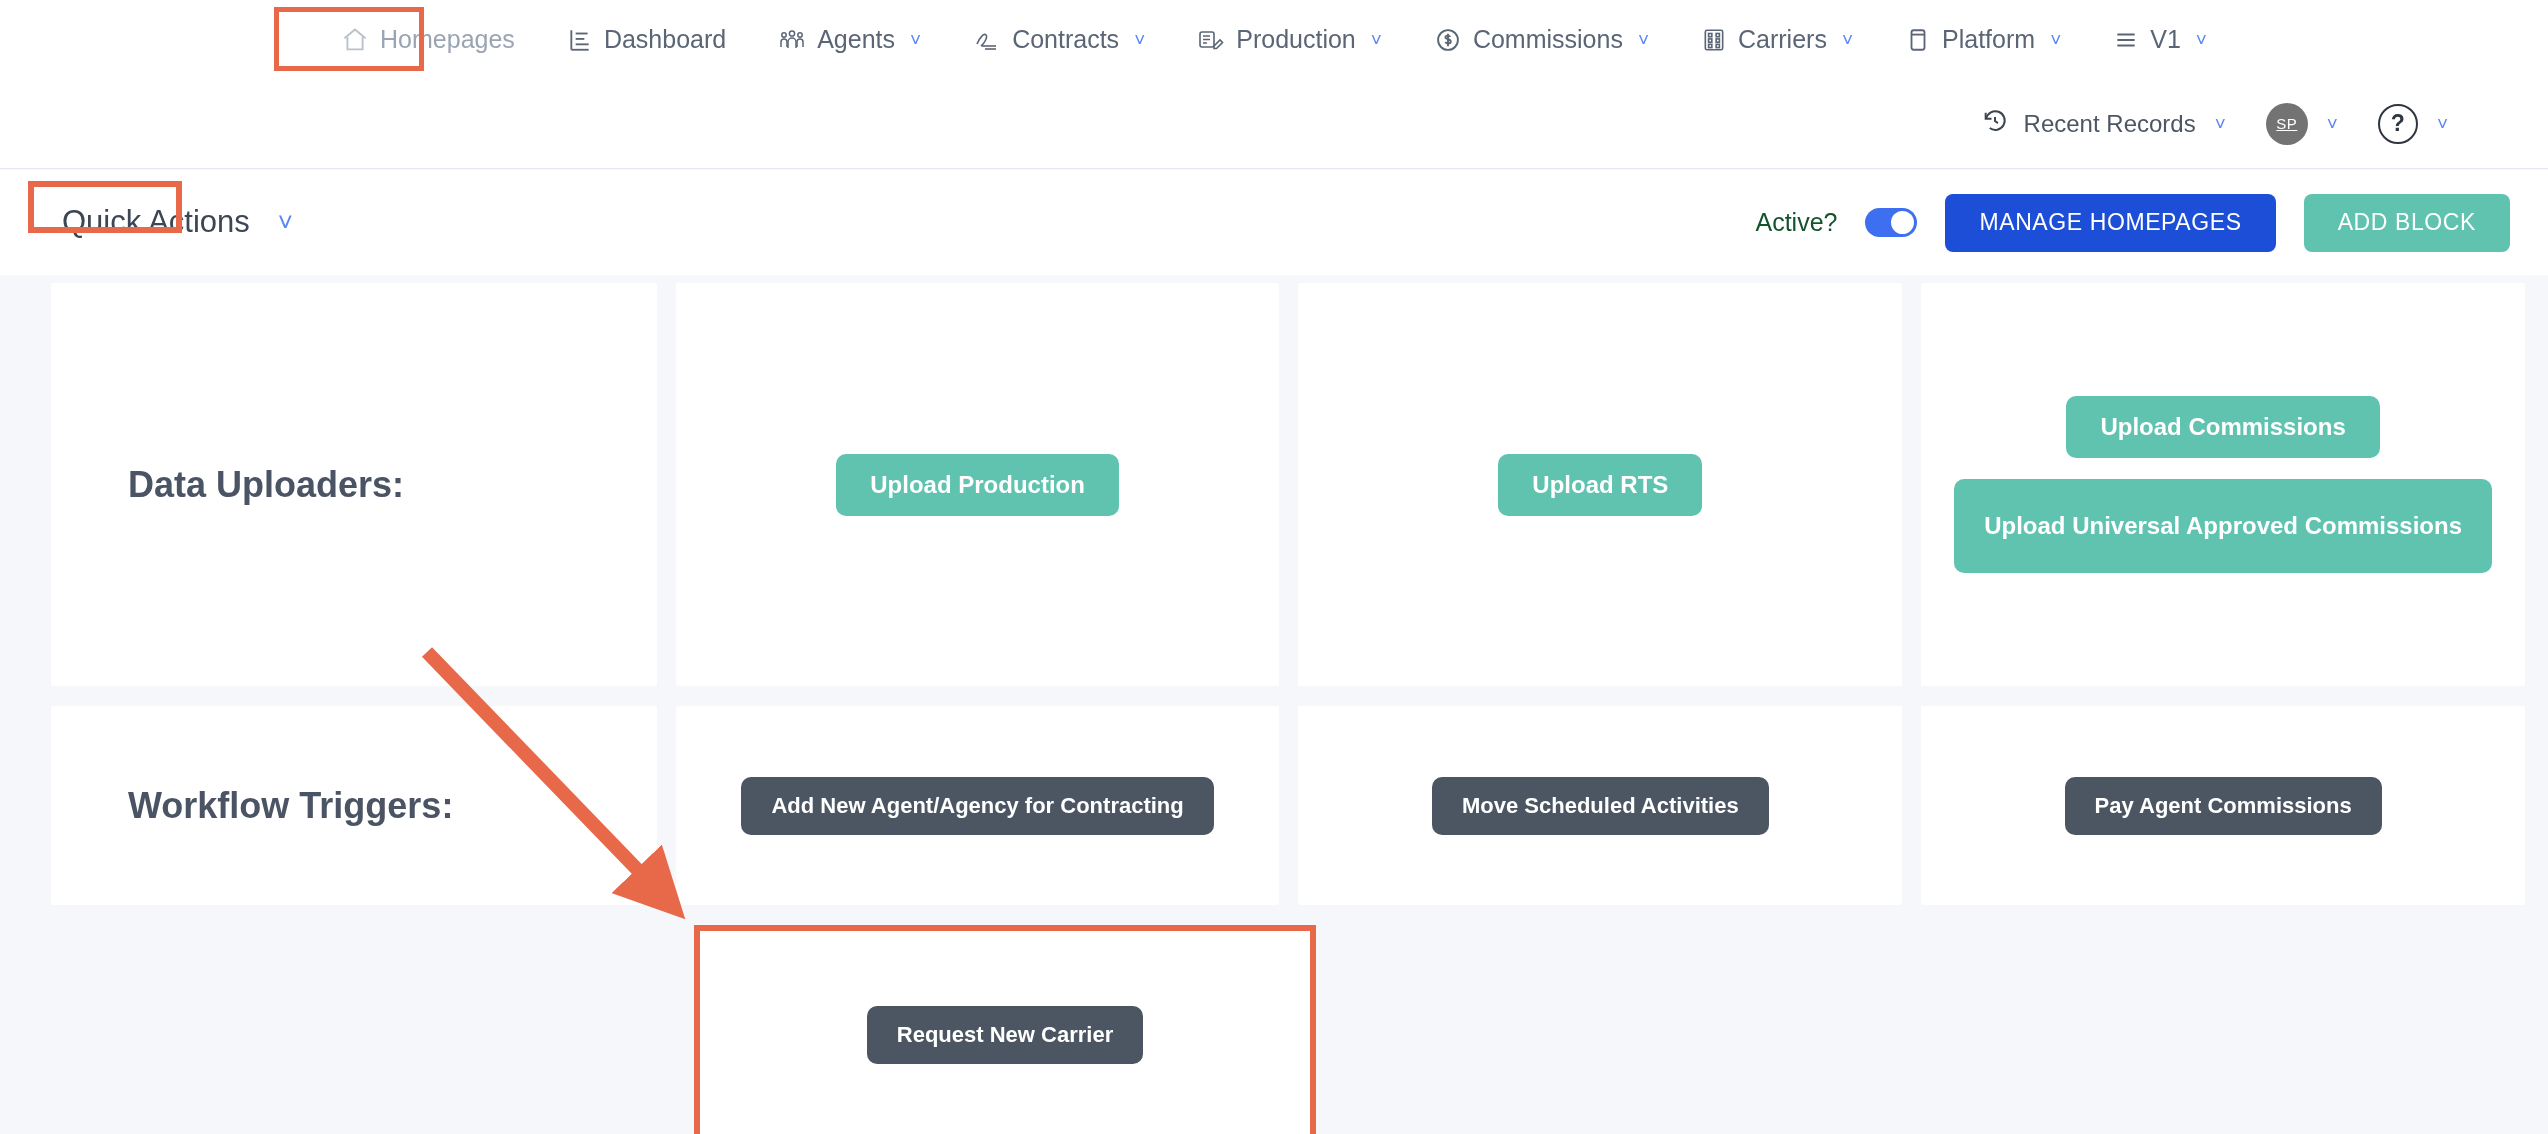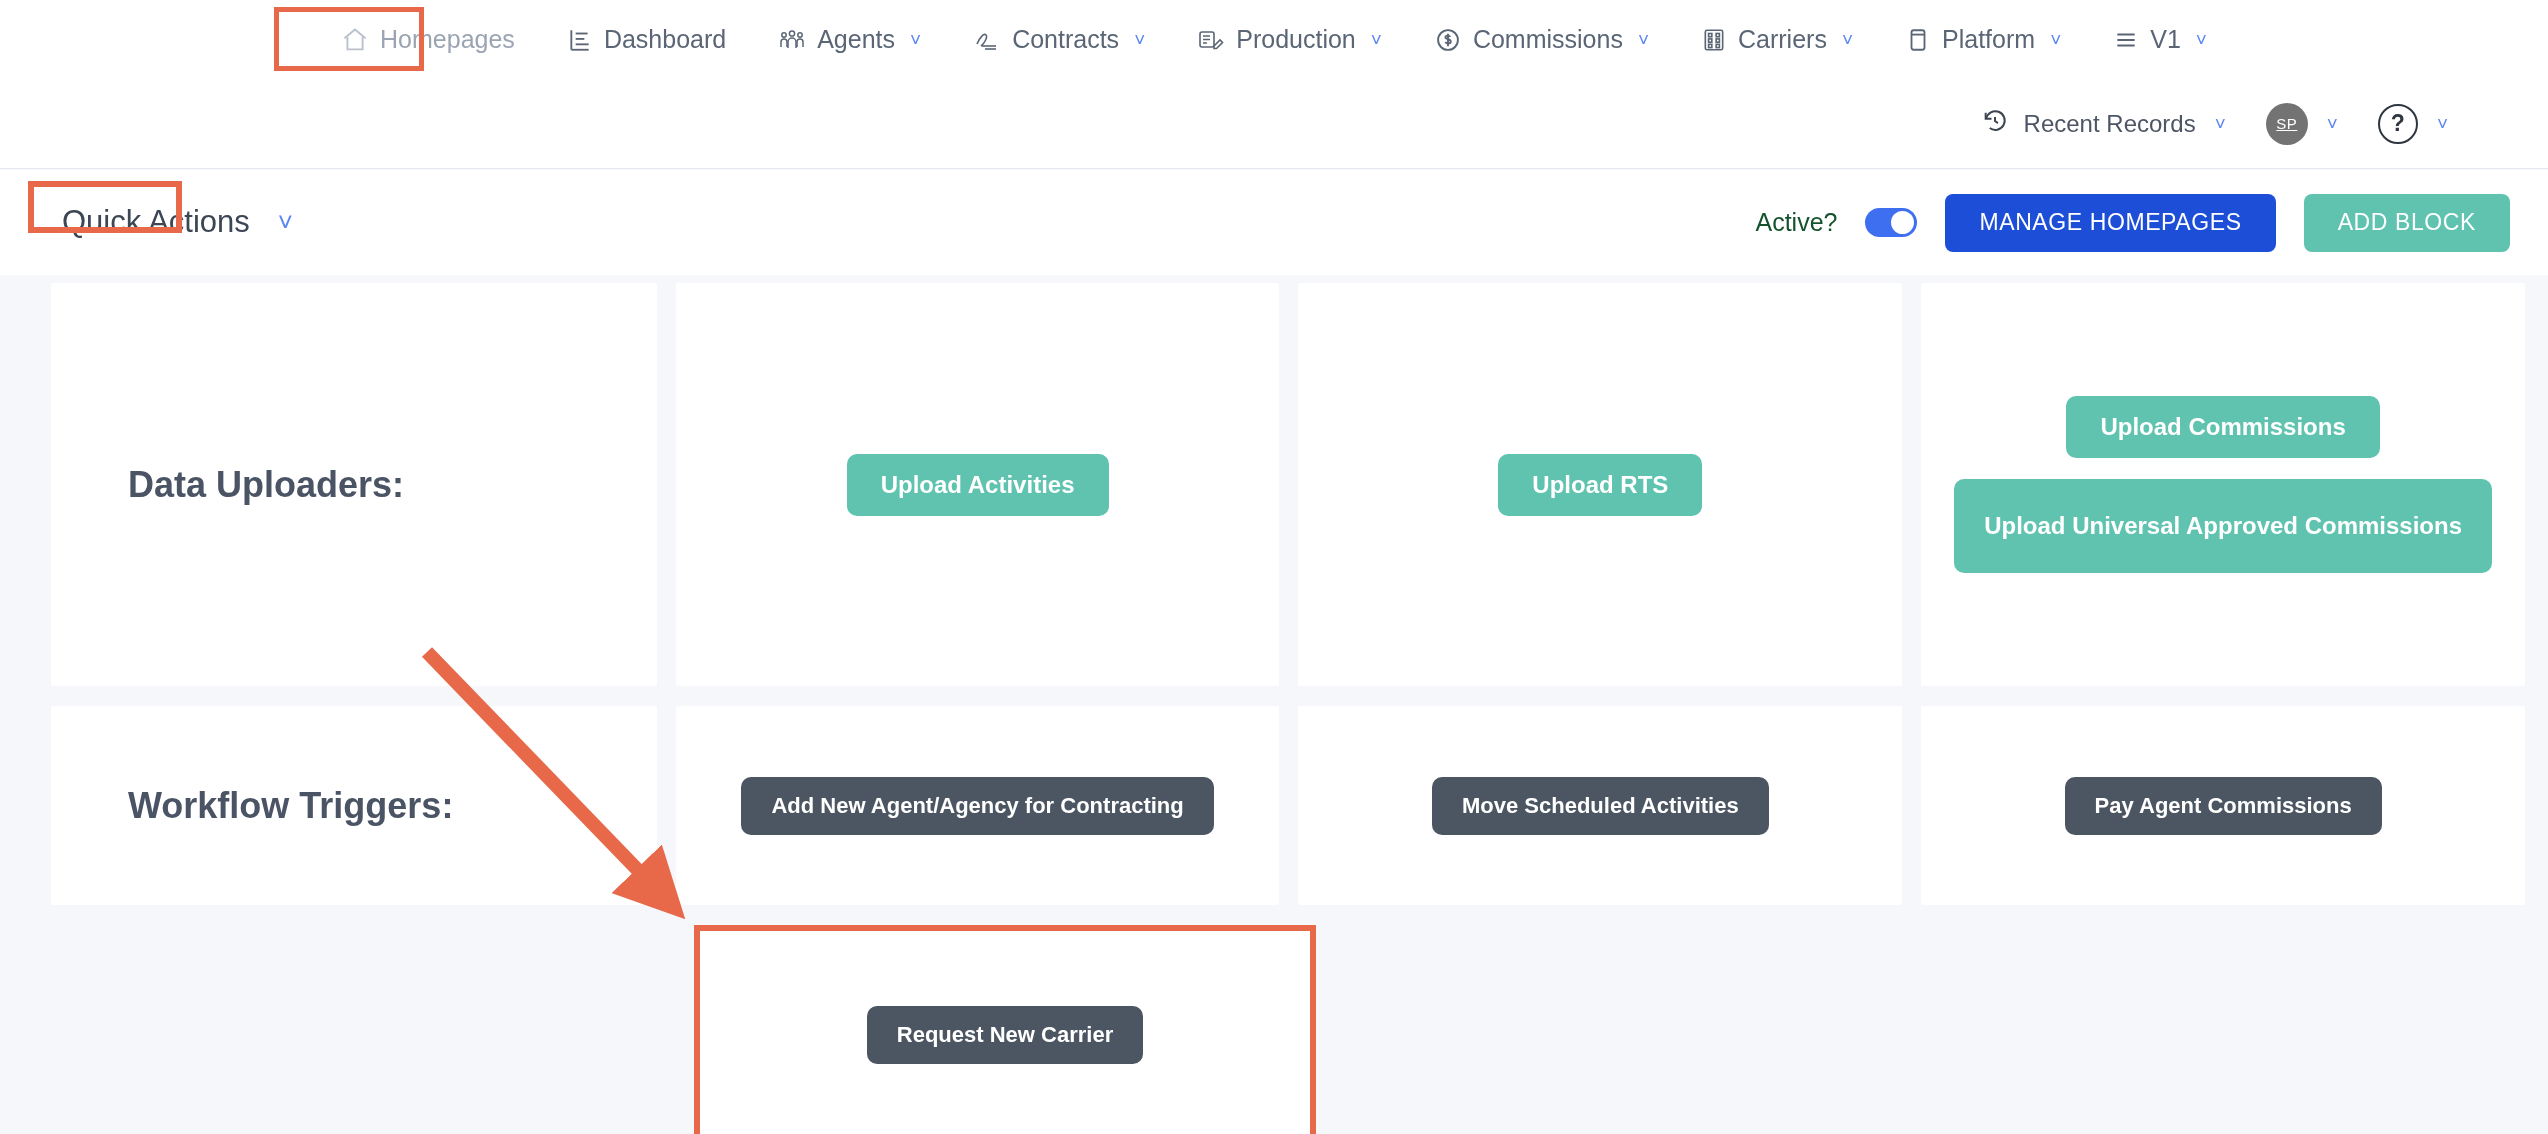--- a/index.html
+++ b/index.html
@@ -349,21 +349,21 @@
 </div>
 <div class="hl-quickactions"></div>
 
 <div class="board">
 
   <div class="row row1">
     <div class="card col-label label-card">
       <span class="label">Data Uploaders:</span>
     </div>
     <div class="card col">
-      <button class="btn-action">Upload Activities</button>
+      <button class="btn-action">Upload Production</button>
     </div>
     <div class="card col">
       <button class="btn-action">Upload RTS</button>
     </div>
     <div class="card col">
       <div class="stack">
         <button class="btn-action">Upload Commissions</button>
         <button class="btn-action wide">Upload Universal Approved Commissions</button>
       </div>
     </div>

